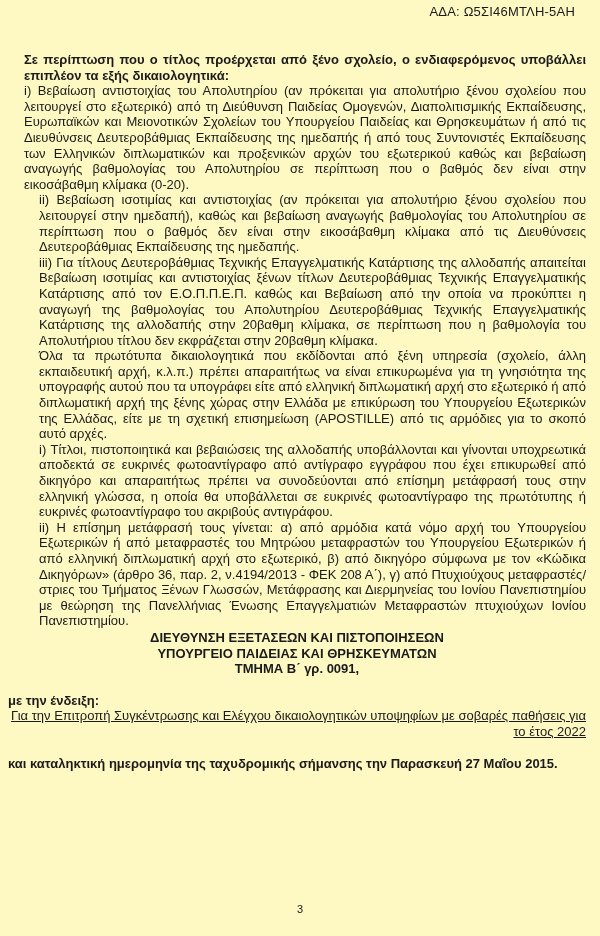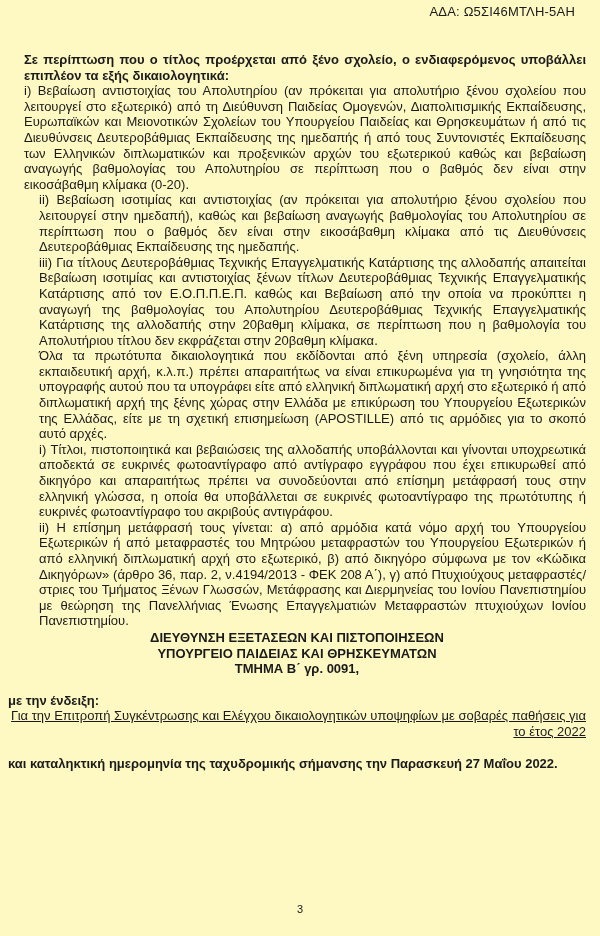--- a/index.html
+++ b/index.html
@@ -89,19 +89,19 @@
     <div class="address">
       <div>ΔΙΕΥΘΥΝΣΗ ΕΞΕΤΑΣΕΩΝ ΚΑΙ ΠΙΣΤΟΠΟΙΗΣΕΩΝ</div>
       <div>ΥΠΟΥΡΓΕΙΟ ΠΑΙΔΕΙΑΣ ΚΑΙ ΘΡΗΣΚΕΥΜΑΤΩΝ</div>
       <div>ΤΜΗΜΑ Β΄ γρ. 0091,</div>
     </div>
 
     <p class="indication-label">με την ένδειξη:</p>
 
     <p class="indication-text">Για την Επιτροπή Συγκέντρωσης και Ελέγχου δικαιολογητικών υποψηφίων με σοβαρές παθήσεις για το έτος 2022</p>
 
-    <p class="deadline">και καταληκτική ημερομηνία της ταχυδρομικής σήμανσης την Παρασκευή 27 Μαΐου 2022.</p>
+    <p class="deadline">και καταληκτική ημερομηνία της ταχυδρομικής σήμανσης την Παρασκευή 27 Μαΐου 2015.</p>
 
   </div>
 
   <div class="page-number">3</div>
 
 </div>
 
 </body></html>

